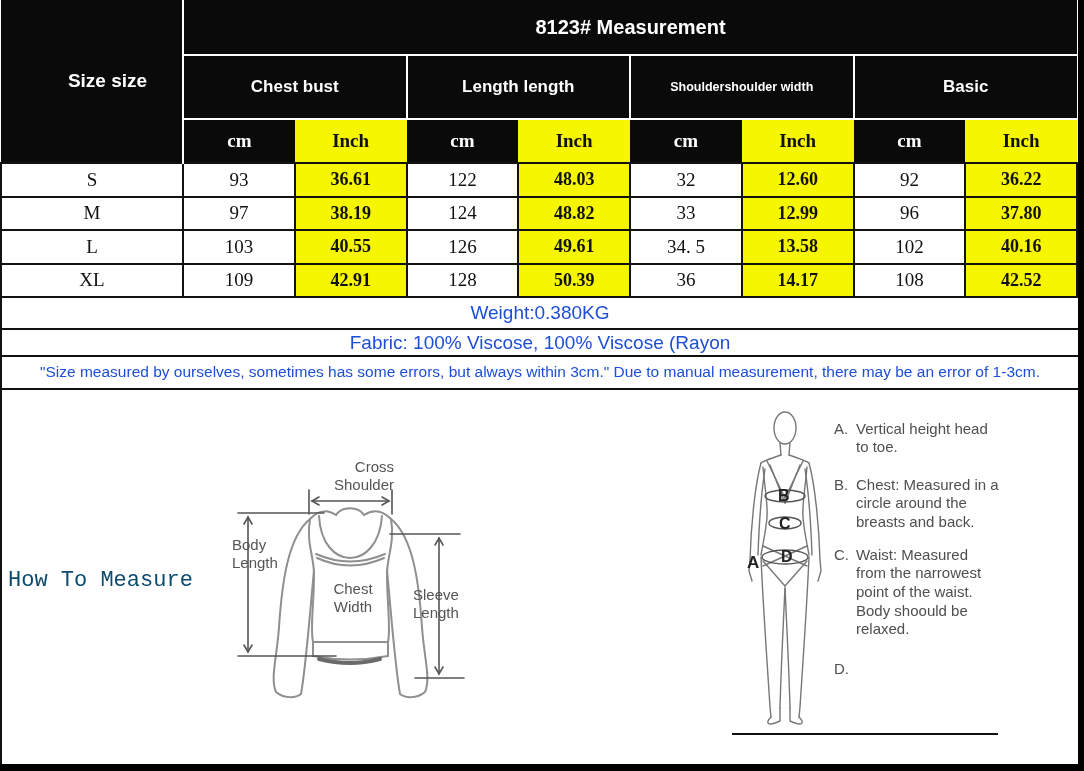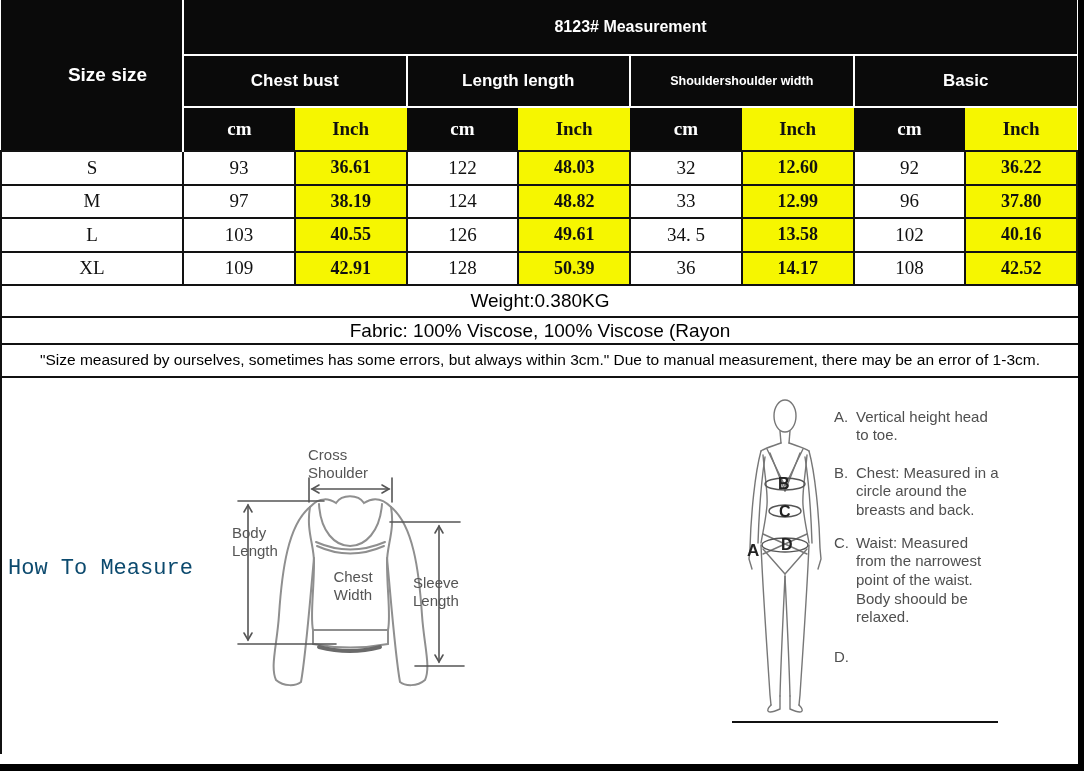--- a/index.html
+++ b/index.html
@@ -6,49 +6,49 @@
   body { background:#fff; font-family:"Liberation Sans", sans-serif; }
   .page { position:relative; width:1084px; height:771px; background:#fff; overflow:hidden; }
 
   
   table.size-table { border-collapse:collapse; table-layout:fixed; width:1078px; }
   table.size-table col.c-size { width:182px; }
   table.size-table td { overflow:hidden; }
 
   td.blackcell { background:#0a0a0a; color:#fff; text-align:center; vertical-align:middle; }
   td.corner { font-size:19px; font-weight:bold; border-right:2px solid #fff;padding-left:32px; }
-  td.title  { font-size:16px; font-weight:bold; border-bottom:2px solid #fff; height:55px; }
-  td.group  { font-size:17px; font-weight:bold; border-bottom:2px solid #fff; border-left:2px solid #fff; height:52px; }
+  td.title  { font-size:20px; font-weight:bold; border-bottom:2px solid #fff; height:55px; }
+  td.group  { font-size:17px; font-weight:bold; border-bottom:2px solid #fff; border-left:2px solid #fff; height:64px; }
   td.group.small { font-size:12.5px; }
 
   tr.units td { height:44px; text-align:center; vertical-align:middle;
                 font-family:"Liberation Serif", serif; font-weight:bold; font-size:19px; }
   tr.units td.u-cm { background:#0a0a0a; color:#fff; }
   tr.units td.u-inch { background:#f6f600; color:#111; }
 
   tr.datarow td { height:33.5px; border:2px solid #121212; text-align:center; vertical-align:middle;
                   font-family:"Liberation Serif", serif; font-size:19px; color:#111; background:#fff; }
   tr.datarow td.yl { background:#f6f600; font-weight:bold; font-size:18px; }
 
   
   .info-row { width:1078px; border-left:2.5px solid #111; border-bottom:2.5px solid #111;
-              display:flex; align-items:center; justify-content:center; color:#000000; background:#fff; }
+              display:flex; align-items:center; justify-content:center; color:#1d4ed8; background:#fff; }
   .row-weight { height:32px; font-size:19px; }
   .row-fabric { height:27px; font-size:19px; }
   .row-note   { height:32.5px; font-size:15.5px; }
 
   
   .howto { position:relative; width:1078px; height:376px; border-left:2.5px solid #111; background:#fff; }
   .howto-heading { position:absolute; left:6px; top:178px; font-family:Liberation Mono, monospace;
                    font-size:22px; color:#0c4a6e; white-space:pre; }
 
   .garment-wrap { position:absolute; left:220px; top:52px; width:330px; height:270px; }
   .garment-wrap svg { position:absolute; left:0; top:0; }
   .diagram-label { position:absolute; font-size:15px; line-height:18px; color:#555; white-space:pre-line; }
-  .lbl-cross  { left:86px;  top:16px;  width:86px; text-align:left; }
+  .lbl-cross  { left:86px;  top:16px;  width:86px; text-align:right; }
   .lbl-body   { left:10px;  top:94px;  width:64px; }
   .lbl-chest  { left:100px; top:138px; width:62px; text-align:center; }
   .lbl-sleeve { left:191px; top:144px; width:70px; }
 
   .figure-wrap { position:absolute; left:735px; top:15px; width:100px; height:333px; }
   .figure-wrap svg { position:absolute; left:0; top:0; }
   .fig-letter { position:absolute; font-size:16px; font-weight:bold; color:#222; }
   .fl-a { left:10px; top:148px; font-size:17px; }
   .fl-b { left:41px; top:82px; }
   .fl-c { left:42px; top:110px; }

